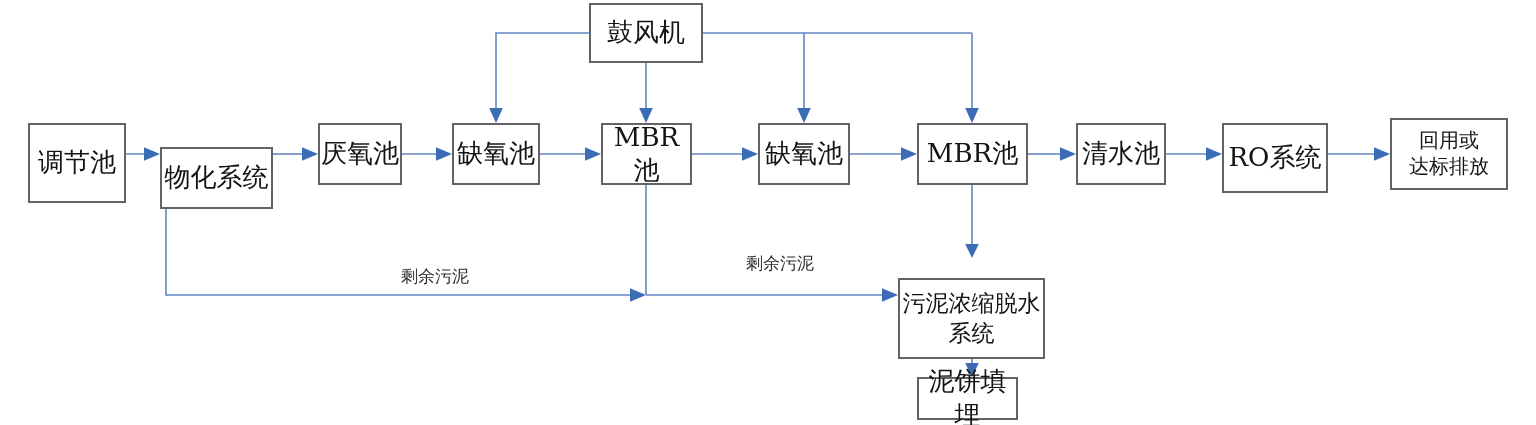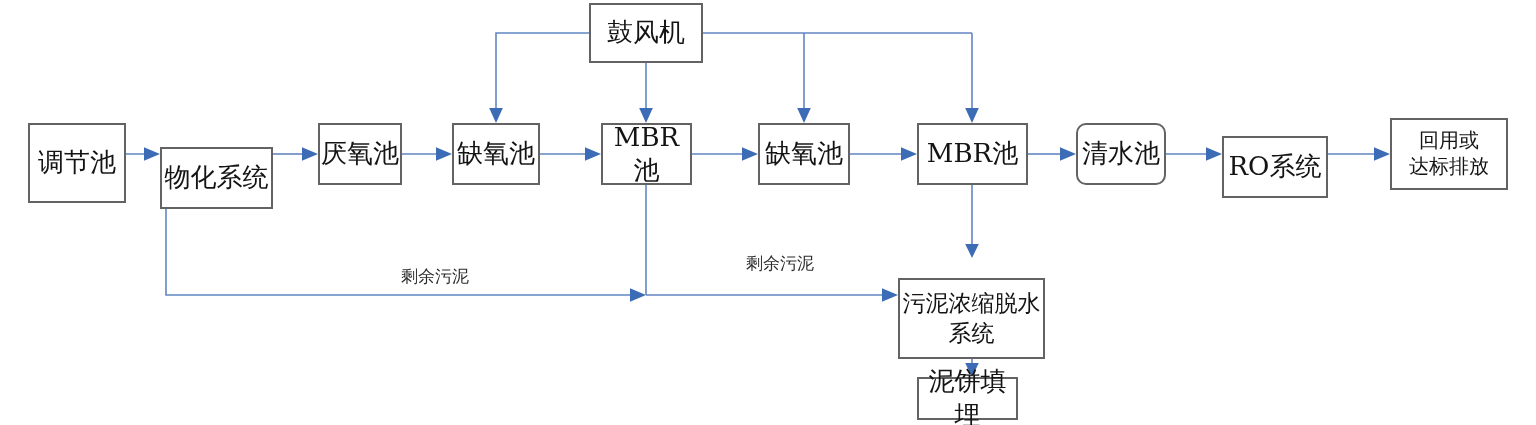--- a/index.html
+++ b/index.html
@@ -96,23 +96,23 @@
   <div class="box" style="left:318px;top:123px;width:84px;height:62px;">厌氧池</div>
 
   <div class="box" style="left:452px;top:123px;width:88px;height:62px;">缺氧池</div>
 
   <div class="box" style="left:601px;top:123px;width:91px;height:62px;">MBR池</div>
 
   <div class="box" style="left:758px;top:123px;width:92px;height:62px;">缺氧池</div>
 
   <div class="box" style="left:917px;top:123px;width:111px;height:62px;">MBR池</div>
 
-  <div class="box" style="left:1076px;top:123px;width:90px;height:62px;border-radius:10px;">清水池</div>
+  <div class="box" style="left:1076px;top:123px;width:90px;height:62px;">清水池</div>
 
-  <div class="box" style="left:1222px;top:123px;width:106px;height:62px;margin-top:13px;">RO系统</div>
+  <div class="box" style="left:1222px;top:123px;width:106px;height:70px;">RO系统</div>
 
   <div class="box fs24" style="left:1390px;top:118px;width:118px;height:72px;">回用或
 达标排放</div>
 
   <div class="box fs23" style="left:898px;top:258px;width:147px;height:81px;margin-top:20px;">污泥浓缩脱水
 系统</div>
 
   <div class="box" style="left:917px;top:377px;width:101px;height:43px;">泥饼填埋</div>
 
   <div class="edge-label" style="left:397px;top:265px;width:76px;">剩余污泥</div>

